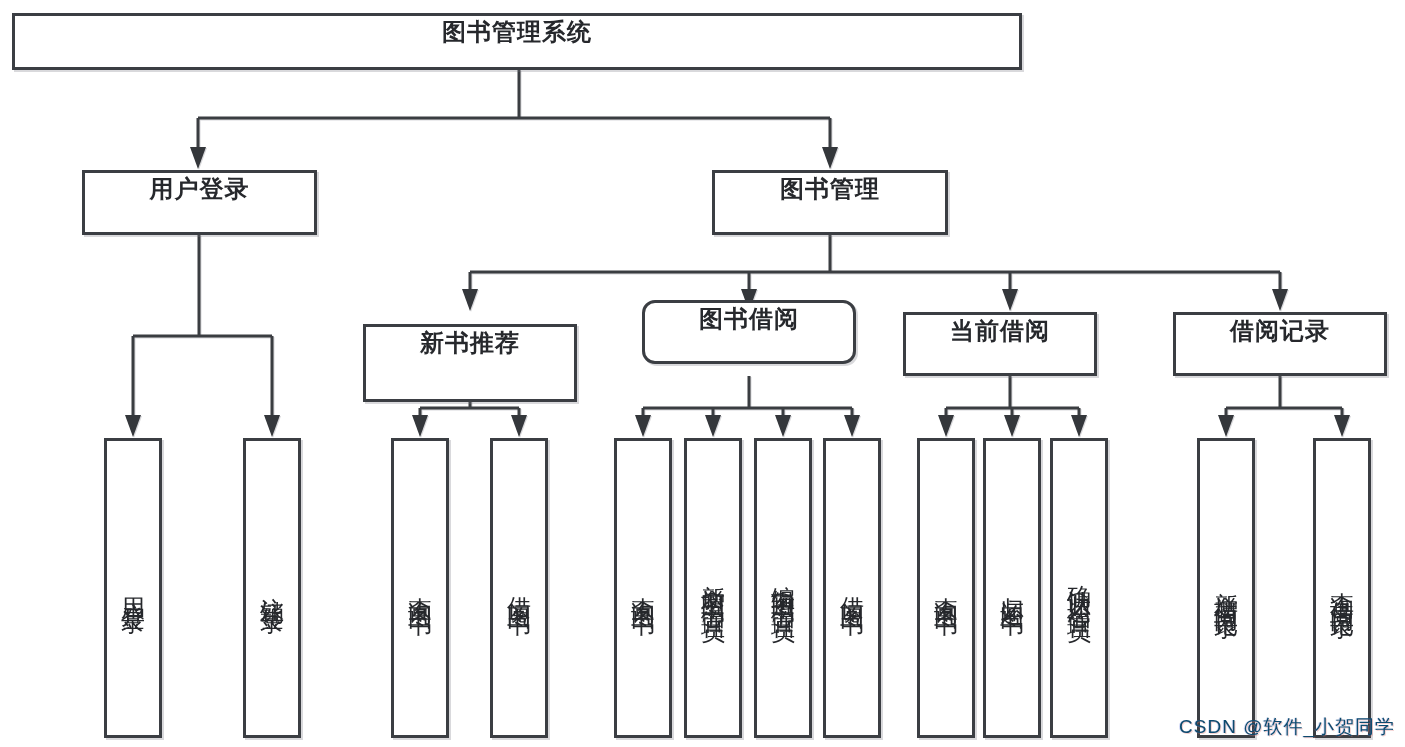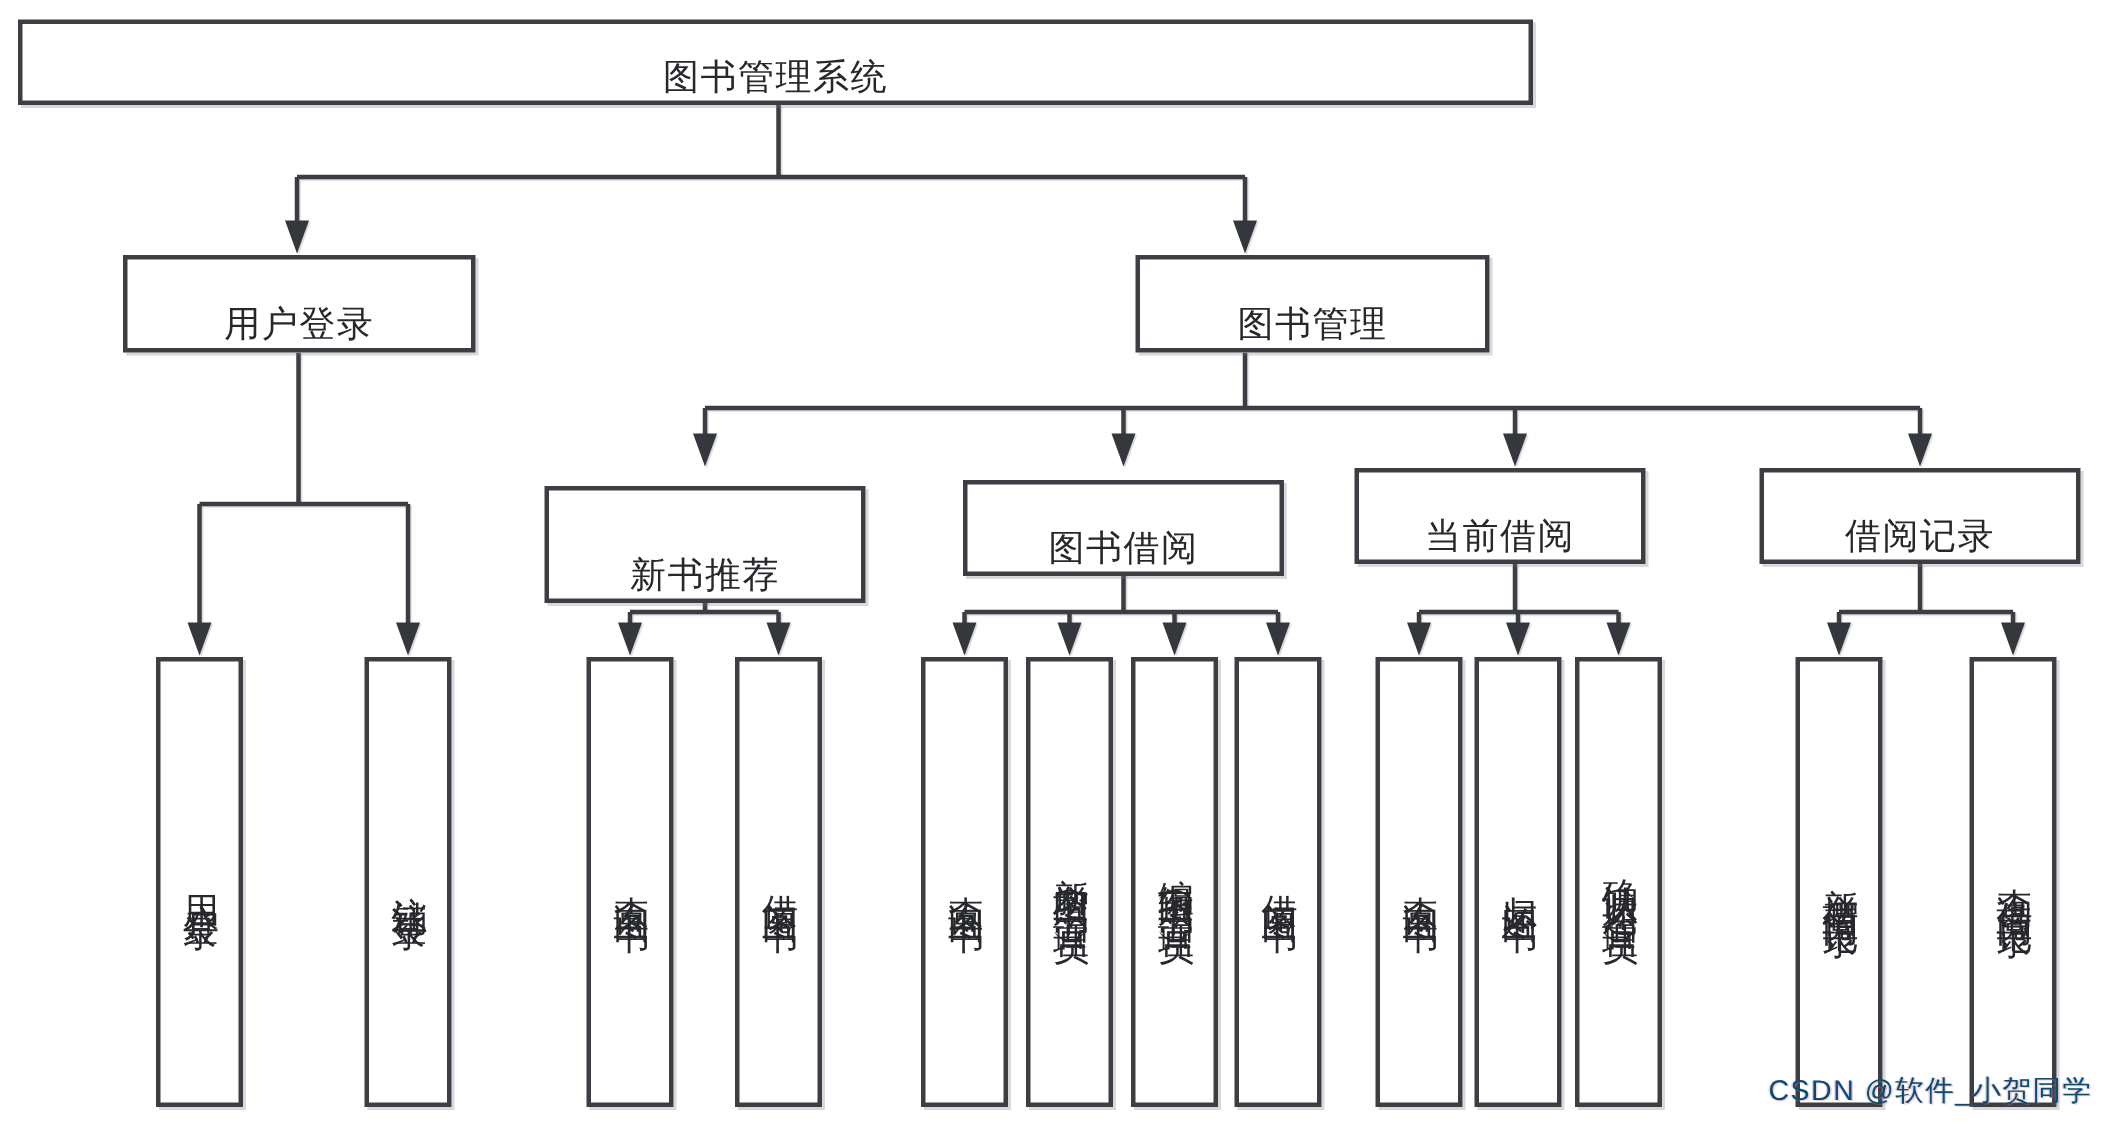--- a/index.html
+++ b/index.html
@@ -13,22 +13,23 @@
   }
   svg.wires{
     position:absolute;left:0;top:0;width:1405px;height:747px;
     filter:drop-shadow(1.5px 1.5px 0 rgba(125,125,135,0.30));
   }
   .node{
     position:absolute;
     background:#ffffff;
     border:3px solid #3b3e43;
     box-sizing:border-box;
-    display:flex;align-items:flex-end;justify-content:center;
+    display:flex;align-items:flex-start;justify-content:center;
     box-shadow:2px 2px 0 rgba(120,120,130,0.28);
+    font-weight:bold;
   }
   .node .hlabel{
     font-size:24px;
     letter-spacing:1px;
     white-space:nowrap;
   }
   .leaf{
     position:absolute;
     width:58px;height:300px;
     background:#ffffff;
@@ -100,28 +101,28 @@
     <polygon points="1334,415 1350,415 1342,437" fill="#34373b"></polygon>
   </svg>
 
   <div class="node" style="left:12px;top:13px;width:1010px;height:57px;">
     <span class="hlabel">图书管理系统</span>
   </div>
 
   <div class="node" style="left:82px;top:170px;width:235px;height:65px;">
     <span class="hlabel">用户登录</span>
   </div>
-  <div class="node" style="left:712px;top:170px;width:236px;height:65px;margin-left:45px;">
+  <div class="node" style="left:712px;top:170px;width:236px;height:65px;">
     <span class="hlabel">图书管理</span>
   </div>
 
   <div class="node" style="left:363px;top:324px;width:214px;height:78px;">
     <span class="hlabel">新书推荐</span>
   </div>
-  <div class="node" style="left:642px;top:320px;width:214px;height:64px;">
+  <div class="node" style="left:642px;top:300px;width:214px;height:64px;border-radius:13px;">
     <span class="hlabel">图书借阅</span>
   </div>
   <div class="node" style="left:903px;top:312px;width:194px;height:64px;">
     <span class="hlabel">当前借阅</span>
   </div>
   <div class="node" style="left:1173px;top:312px;width:214px;height:64px;">
     <span class="hlabel">借阅记录</span>
   </div>
 
   <div class="leaf" style="left:104px;top:438px;">

